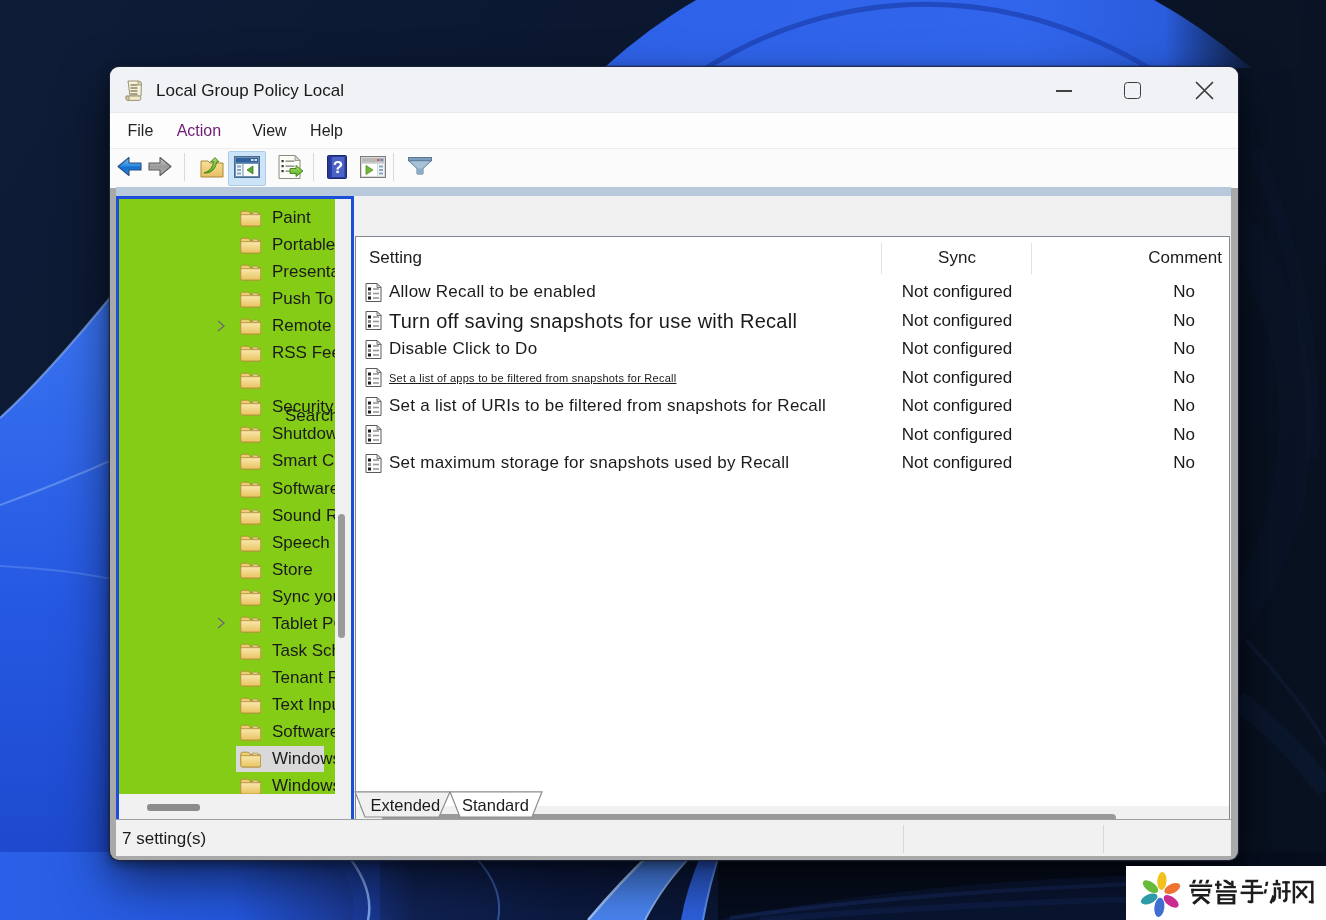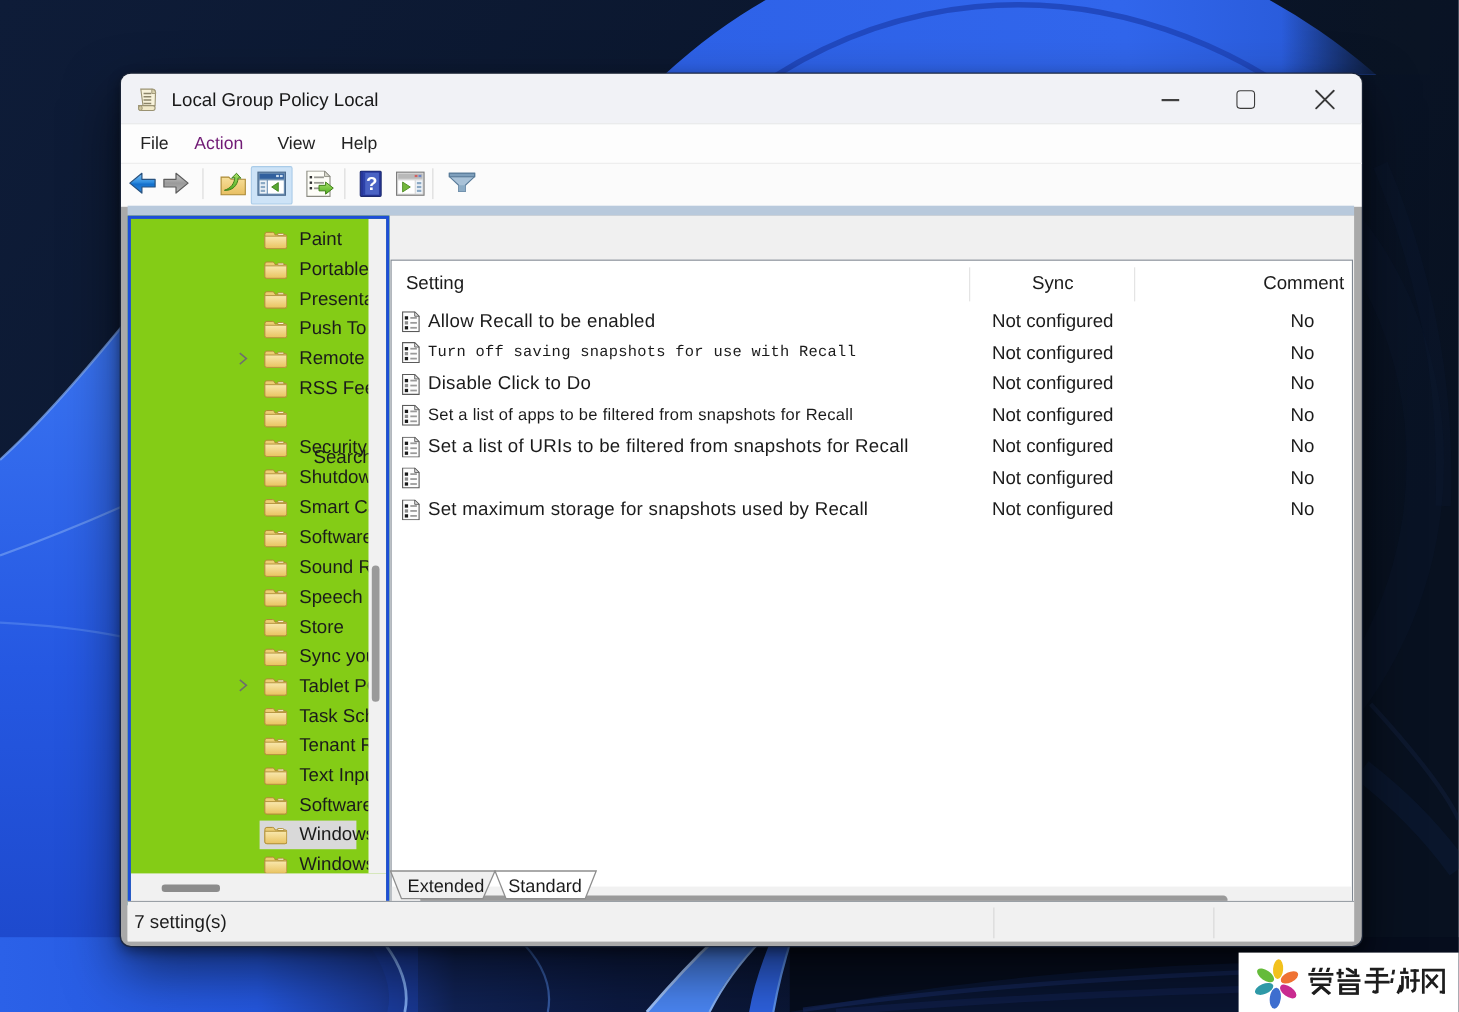--- a/index.html
+++ b/index.html
@@ -505,21 +505,21 @@
 <svg style="position:absolute;left:9px;top:74.4px" width="17" height="19" viewBox="0 0 17 19">
  <path d="M1,0.5 h11 l4,4 v14 h-15 Z" fill="#fdfdfd" stroke="#5a5a5a" stroke-width="1"></path>
  <path d="M12,0.5 l4,4 h-4 Z" fill="#e2e2e2" stroke="#5a5a5a" stroke-width="0.8"></path>
  <rect x="3" y="4.5" width="3" height="3" fill="#1a1a1a"></rect>
  <rect x="3" y="9" width="3" height="3" fill="#8a8a8a"></rect>
  <rect x="3" y="13.5" width="3" height="3" fill="#1a1a1a"></rect>
  <rect x="8" y="5.2" width="6" height="1.6" fill="#9a9a9a"></rect>
  <rect x="8" y="9.7" width="6" height="1.6" fill="#9a9a9a"></rect>
  <rect x="8" y="14.2" width="6" height="1.6" fill="#9a9a9a"></rect>
 </svg>
-<div class="t" style="left:33px;top:72.9px;height:22px;line-height:22px;font-size:14px;letter-spacing:0.25px;font-family:Liberation Mono, monospace;">Turn off saving snapshots for use with Recall</div>
+<div class="t" style="left:33px;top:72.9px;height:22px;line-height:22px;font-size:20px;letter-spacing:0.25px;">Turn off saving snapshots for use with Recall</div>
 <div class="t" style="left:601px;top:72.9px;height:22px;line-height:22px;font-size:17px;transform:translateX(-50%);">Not configured</div>
 <div class="t" style="left:828px;top:72.9px;height:22px;line-height:22px;font-size:17px;transform:translateX(-50%);">No</div>
 <svg style="position:absolute;left:9px;top:102.9px" width="17" height="19" viewBox="0 0 17 19">
  <path d="M1,0.5 h11 l4,4 v14 h-15 Z" fill="#fdfdfd" stroke="#5a5a5a" stroke-width="1"></path>
  <path d="M12,0.5 l4,4 h-4 Z" fill="#e2e2e2" stroke="#5a5a5a" stroke-width="0.8"></path>
  <rect x="3" y="4.5" width="3" height="3" fill="#1a1a1a"></rect>
  <rect x="3" y="9" width="3" height="3" fill="#8a8a8a"></rect>
  <rect x="3" y="13.5" width="3" height="3" fill="#1a1a1a"></rect>
  <rect x="8" y="5.2" width="6" height="1.6" fill="#9a9a9a"></rect>
  <rect x="8" y="9.7" width="6" height="1.6" fill="#9a9a9a"></rect>
@@ -531,21 +531,21 @@
 <svg style="position:absolute;left:9px;top:131.4px" width="17" height="19" viewBox="0 0 17 19">
  <path d="M1,0.5 h11 l4,4 v14 h-15 Z" fill="#fdfdfd" stroke="#5a5a5a" stroke-width="1"></path>
  <path d="M12,0.5 l4,4 h-4 Z" fill="#e2e2e2" stroke="#5a5a5a" stroke-width="0.8"></path>
  <rect x="3" y="4.5" width="3" height="3" fill="#1a1a1a"></rect>
  <rect x="3" y="9" width="3" height="3" fill="#8a8a8a"></rect>
  <rect x="3" y="13.5" width="3" height="3" fill="#1a1a1a"></rect>
  <rect x="8" y="5.2" width="6" height="1.6" fill="#9a9a9a"></rect>
  <rect x="8" y="9.7" width="6" height="1.6" fill="#9a9a9a"></rect>
  <rect x="8" y="14.2" width="6" height="1.6" fill="#9a9a9a"></rect>
 </svg>
-<div class="t" style="left:33px;top:129.9px;height:22px;line-height:22px;font-size:15px;letter-spacing:0.25px;">Set a list of apps to be filtered from snapshots for Recall</div>
+<div class="t" style="left:33px;top:129.9px;height:22px;line-height:22px;font-size:11px;letter-spacing:0.25px;text-decoration:underline;">Set a list of apps to be filtered from snapshots for Recall</div>
 <div class="t" style="left:601px;top:129.9px;height:22px;line-height:22px;font-size:17px;transform:translateX(-50%);">Not configured</div>
 <div class="t" style="left:828px;top:129.9px;height:22px;line-height:22px;font-size:17px;transform:translateX(-50%);">No</div>
 <svg style="position:absolute;left:9px;top:159.9px" width="17" height="19" viewBox="0 0 17 19">
  <path d="M1,0.5 h11 l4,4 v14 h-15 Z" fill="#fdfdfd" stroke="#5a5a5a" stroke-width="1"></path>
  <path d="M12,0.5 l4,4 h-4 Z" fill="#e2e2e2" stroke="#5a5a5a" stroke-width="0.8"></path>
  <rect x="3" y="4.5" width="3" height="3" fill="#1a1a1a"></rect>
  <rect x="3" y="9" width="3" height="3" fill="#8a8a8a"></rect>
  <rect x="3" y="13.5" width="3" height="3" fill="#1a1a1a"></rect>
  <rect x="8" y="5.2" width="6" height="1.6" fill="#9a9a9a"></rect>
  <rect x="8" y="9.7" width="6" height="1.6" fill="#9a9a9a"></rect>

